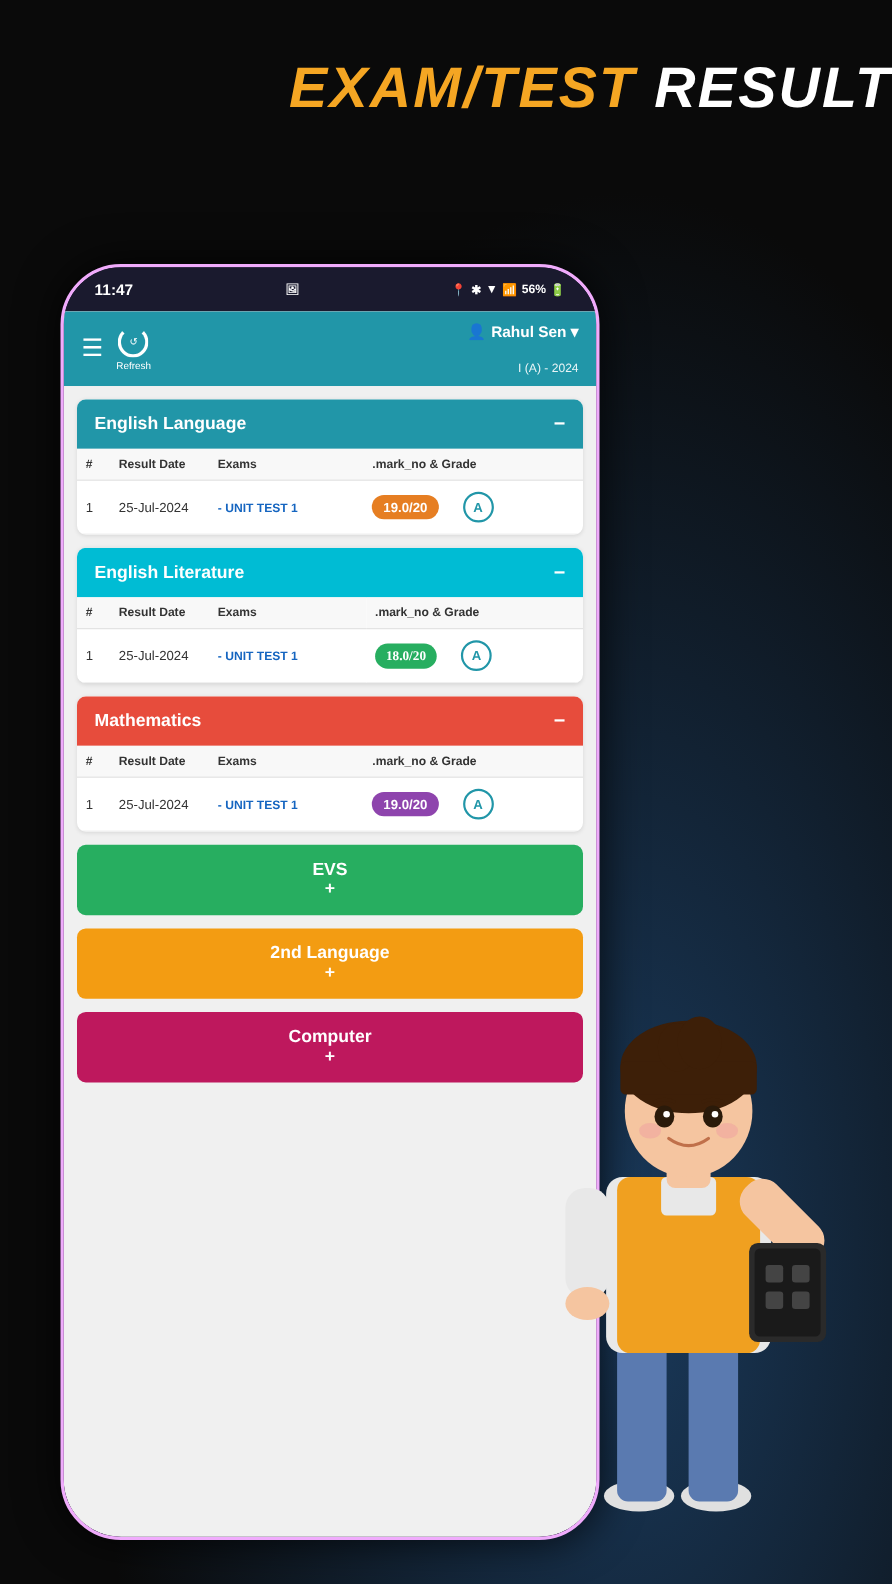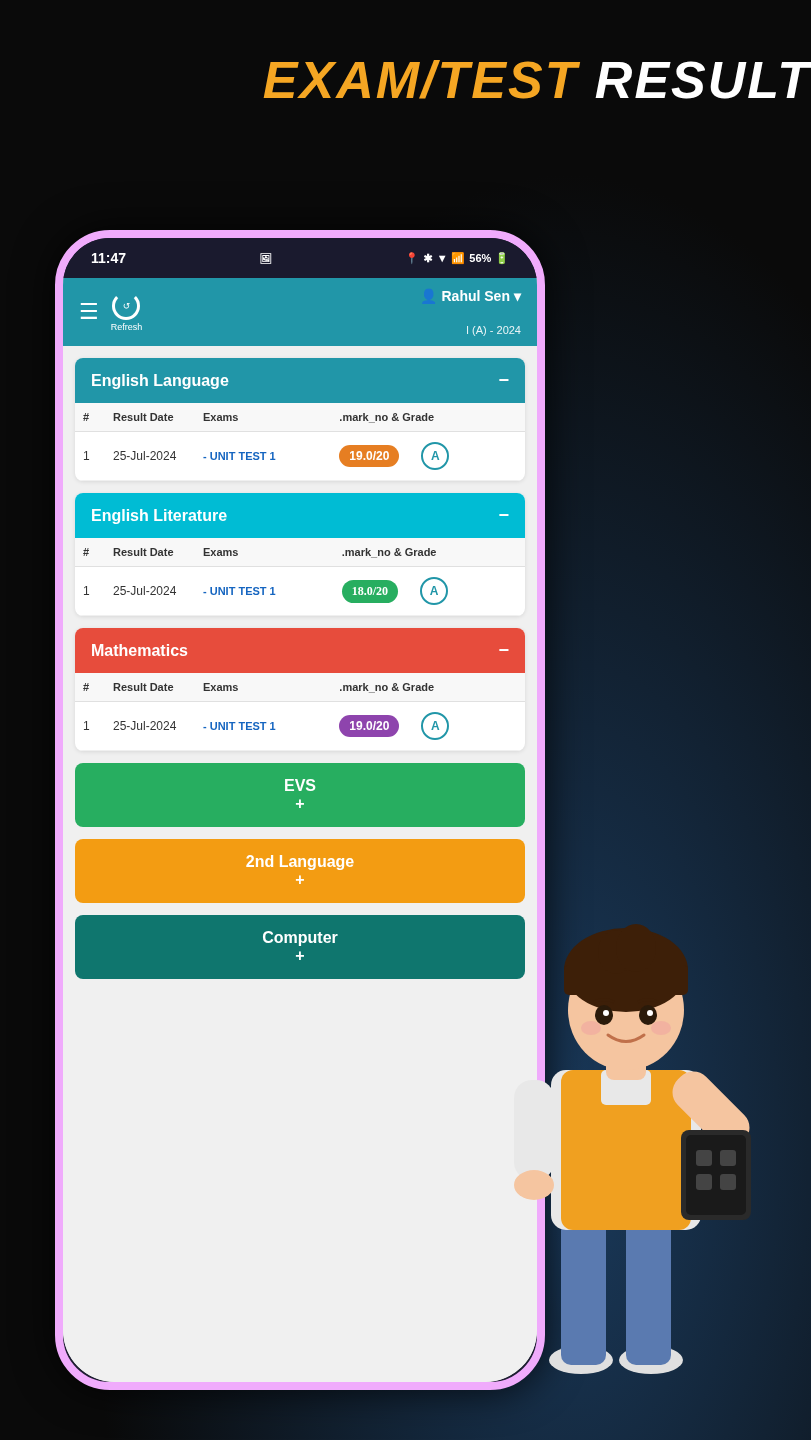--- a/index.html
+++ b/index.html
@@ -33,27 +33,27 @@
     .title-exam {
       color: #f5a623;
     }
     .title-result {
       color: #ffffff;
     }
 
     
     .phone-frame {
       position: absolute;
-      top: 230px;
+      top: 240px;
       left: 55px;
       width: 490px;
       height: 1160px;
       background: #1a1a2e;
       border-radius: 55px;
-      border: 8px solid #f0abfc;
+      border: 3px solid #f0abfc;
       box-shadow: 0 0 40px rgba(0,0,0,0.8), inset 0 0 10px rgba(255,255,255,0.05);
       overflow: hidden;
     }
 
     
     .status-bar {
       height: 40px;
       background: #1a1a2e;
       display: flex;
       align-items: center;
@@ -199,21 +199,21 @@
       padding: 14px 16px;
       color: white;
       font-size: 16px;
       font-weight: bold;
       border-radius: 8px;
       cursor: pointer;
       flex-direction: column;
     }
     .collapsed-section.green { background: #27ae60; }
     .collapsed-section.orange { background: #f39c12; }
-    .collapsed-section.steelblue { background: #0f766e; }
+    .collapsed-section.steelblue { background: #be185d; }
 
     
     .character-area {
       position: absolute;
       bottom: 20px;
       right: 10px;
       width: 350px;
       height: 600px;
       display: flex;
       align-items: flex-end;

